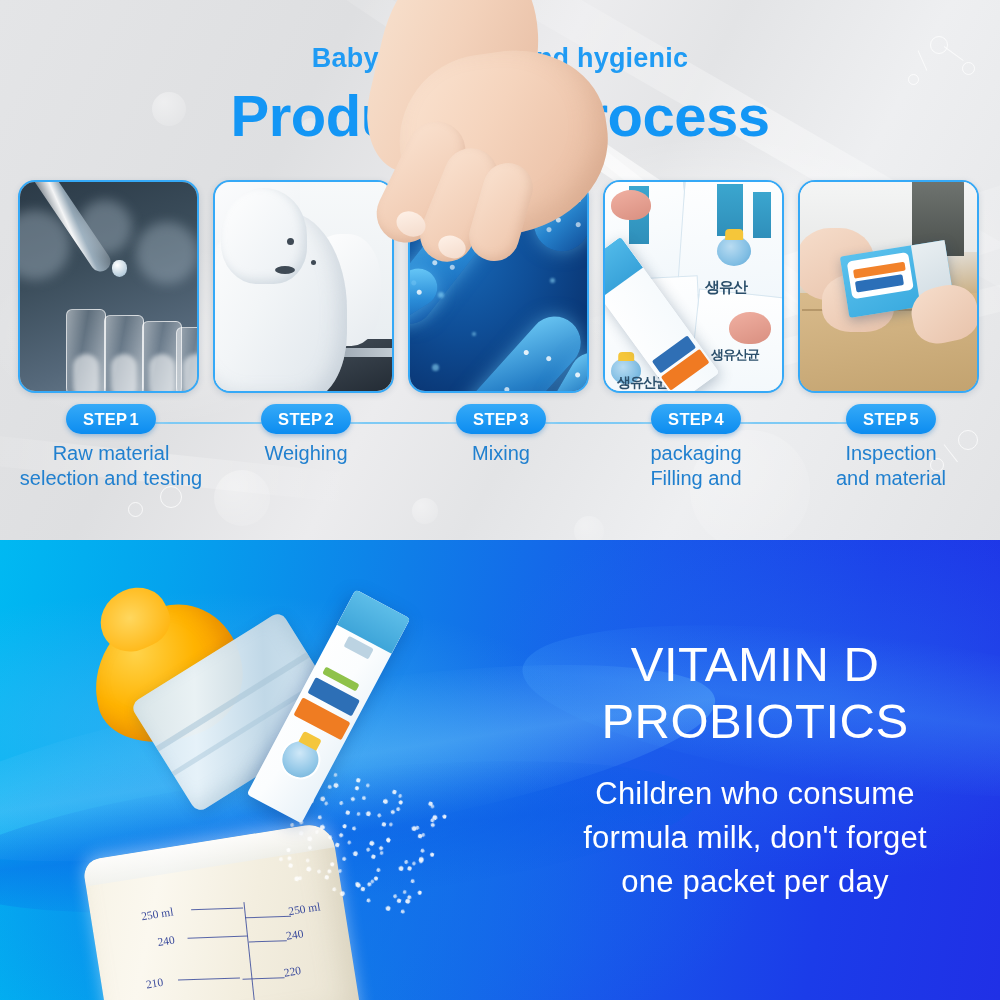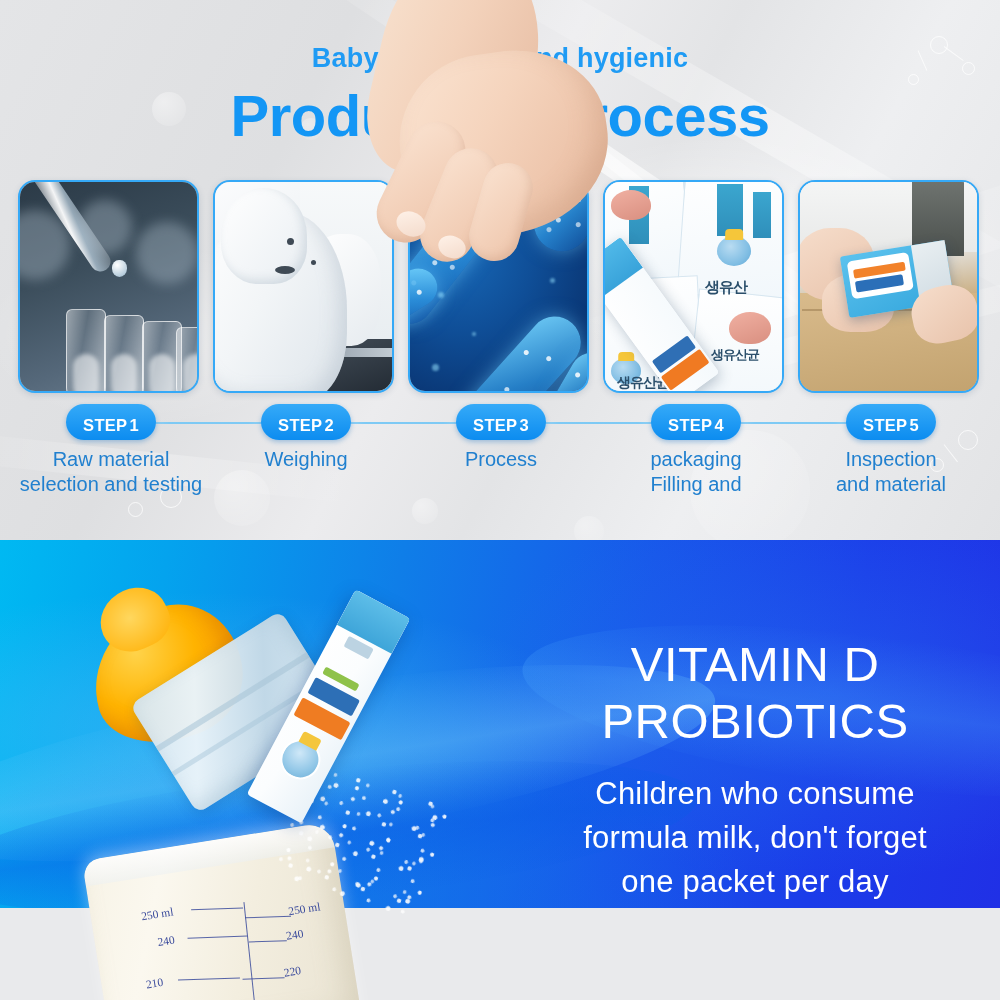--- a/index.html
+++ b/index.html
@@ -172,34 +172,34 @@
   .ph5 .box .lbl .l1 { position:absolute; left:5px; top:9px; width:52px; height:9px; background:#f2822a; border-radius:2px; }
   .ph5 .box .lbl .l2 { position:absolute; left:5px; top:21px; width:48px; height:11px; background:#2b6fb8; border-radius:2px; }
   .ph5 .box .side { position:absolute; right:0; top:0; width:34px; height:100%; background:linear-gradient(160deg,#e9eff2,#cfdbe2); }
 
   
   .track { position:absolute; left:0; top:404px; width:1000px; height:136px; }
   .connector { position:absolute; top:18px; height:2px; background:linear-gradient(90deg, rgba(120,200,245,.25), rgba(120,200,245,.95) 30%, rgba(120,200,245,.95) 70%, rgba(120,200,245,.25)); }
   .step-col { position:absolute; top:0; width:194px; text-align:center; }
   .c1 { left:14px; } .c2 { left:209px; } .c3 { left:404px; } .c4 { left:599px; } .c5 { left:794px; }
   .pill {
-    display:inline-block; padding:12px 17px 5px; border-radius:999px;
+    display:inline-block; padding:6px 17px 5px; border-radius:999px;
     background:linear-gradient(180deg,#35aaf8,#0c8cf0);
     color:#ffffff; font-weight:bold; font-size:16.5px; letter-spacing:.3px;
     box-shadow:0 2px 5px rgba(20,110,190,.35);
     position:relative; z-index:2;
   }
   .pill .num { margin-left:2px; }
   .cap-txt {
     margin-top:7px; color:#2180cf; font-size:20px; line-height:1.26; font-weight:500;
   }
 
   
   .bottom-section {
-    position:absolute; left:0; top:540px; width:1000px; height:368px; overflow:hidden;
+    position:absolute; left:0; top:540px; width:1000px; height:460px; overflow:hidden;
     background:linear-gradient(100deg,#00b9f2 0%,#04a3ee 16%,#0f7ee8 38%,#1857ea 62%,#1b3ce9 82%,#2030e6 100%);
   }
   .wave { position:absolute; border-radius:50%; pointer-events:none; }
   .w1 { left:-260px; top:40px; width:900px; height:300px; background:radial-gradient(ellipse at 50% 50%, rgba(90,190,250,.45), rgba(90,190,250,0) 65%); }
   .w2 { left:-180px; top:180px; width:1000px; height:360px; background:radial-gradient(ellipse at 50% 50%, rgba(20,110,235,.55), rgba(20,110,235,0) 62%); }
   .w3 { left:420px; top:-60px; width:820px; height:420px; background:radial-gradient(ellipse at 50% 50%, rgba(40,120,240,.4), rgba(40,120,240,0) 64%); }
   .wband { position:absolute; pointer-events:none; }
   .wb1 { left:-100px; top:148px; width:820px; height:150px; background:linear-gradient(180deg, rgba(120,205,252,0), rgba(120,205,252,.38), rgba(120,205,252,0)); border-radius:50%; transform:rotate(-9deg); }
   .wb2 { left:-60px; top:232px; width:760px; height:130px; background:linear-gradient(180deg, rgba(10,90,230,0), rgba(10,90,230,.45), rgba(10,90,230,0)); border-radius:50%; transform:rotate(-6deg); }
   .wb3 { left:520px; top:96px; width:700px; height:150px; background:linear-gradient(180deg, rgba(70,160,250,0), rgba(70,160,250,.32), rgba(70,160,250,0)); border-radius:50%; transform:rotate(7deg); }
@@ -457,21 +457,21 @@
         <div class="pill"><span>STEP</span><span class="num">2</span></div>
         <div class="cap-txt">
           <div>Weighing</div>
           <div></div>
         </div>
       </div>
 
       <div class="step-col c3">
         <div class="pill"><span>STEP</span><span class="num">3</span></div>
         <div class="cap-txt">
-          <div>Process</div>
+          <div>Mixing</div>
           <div></div>
         </div>
       </div>
 
       <div class="step-col c4">
         <div class="pill"><span>STEP</span><span class="num">4</span></div>
         <div class="cap-txt">
           <div>packaging</div>
           <div>Filling and</div>
         </div>

